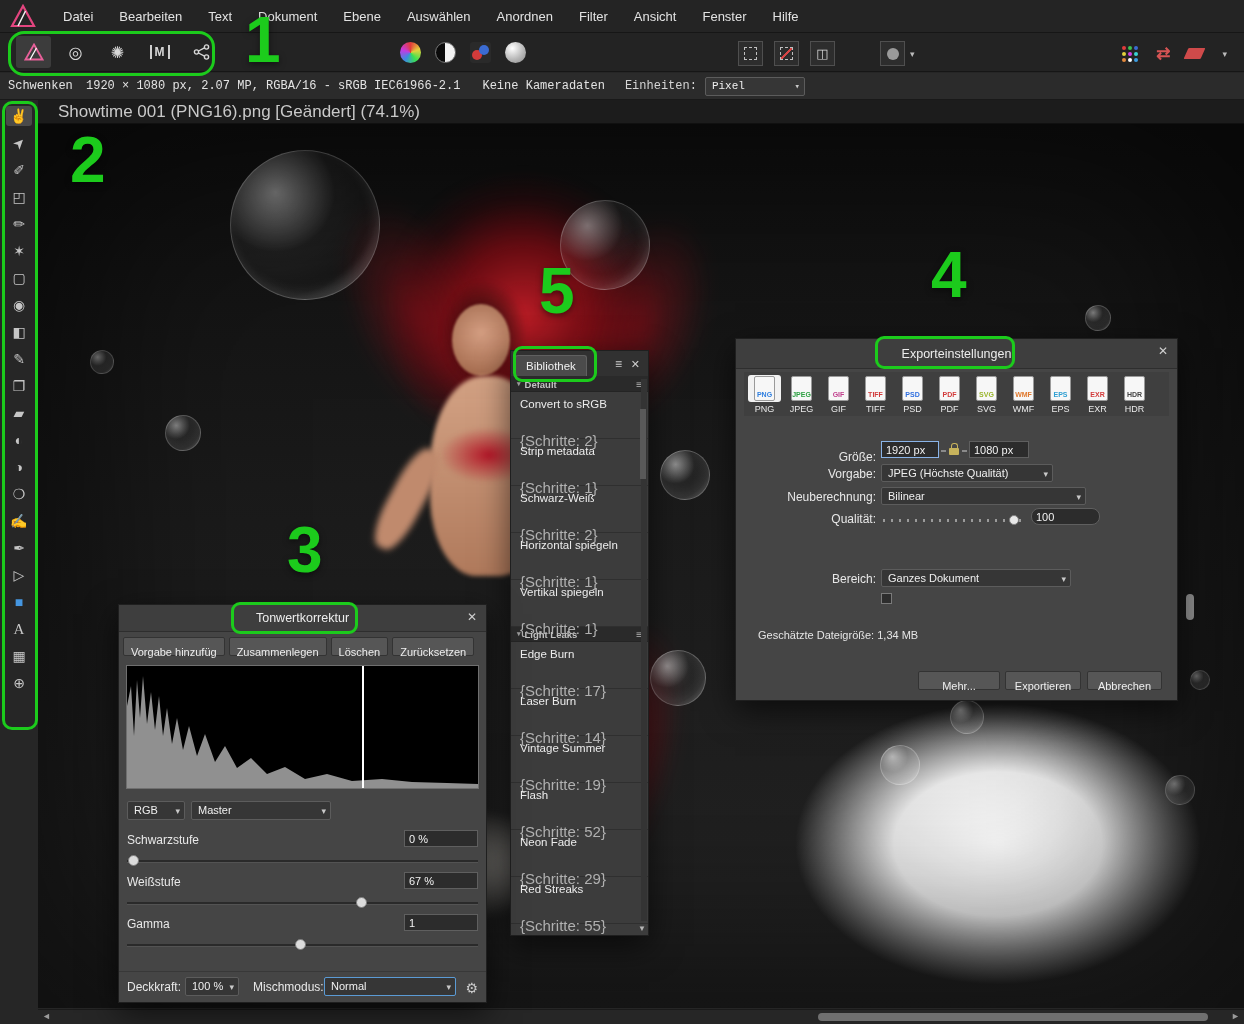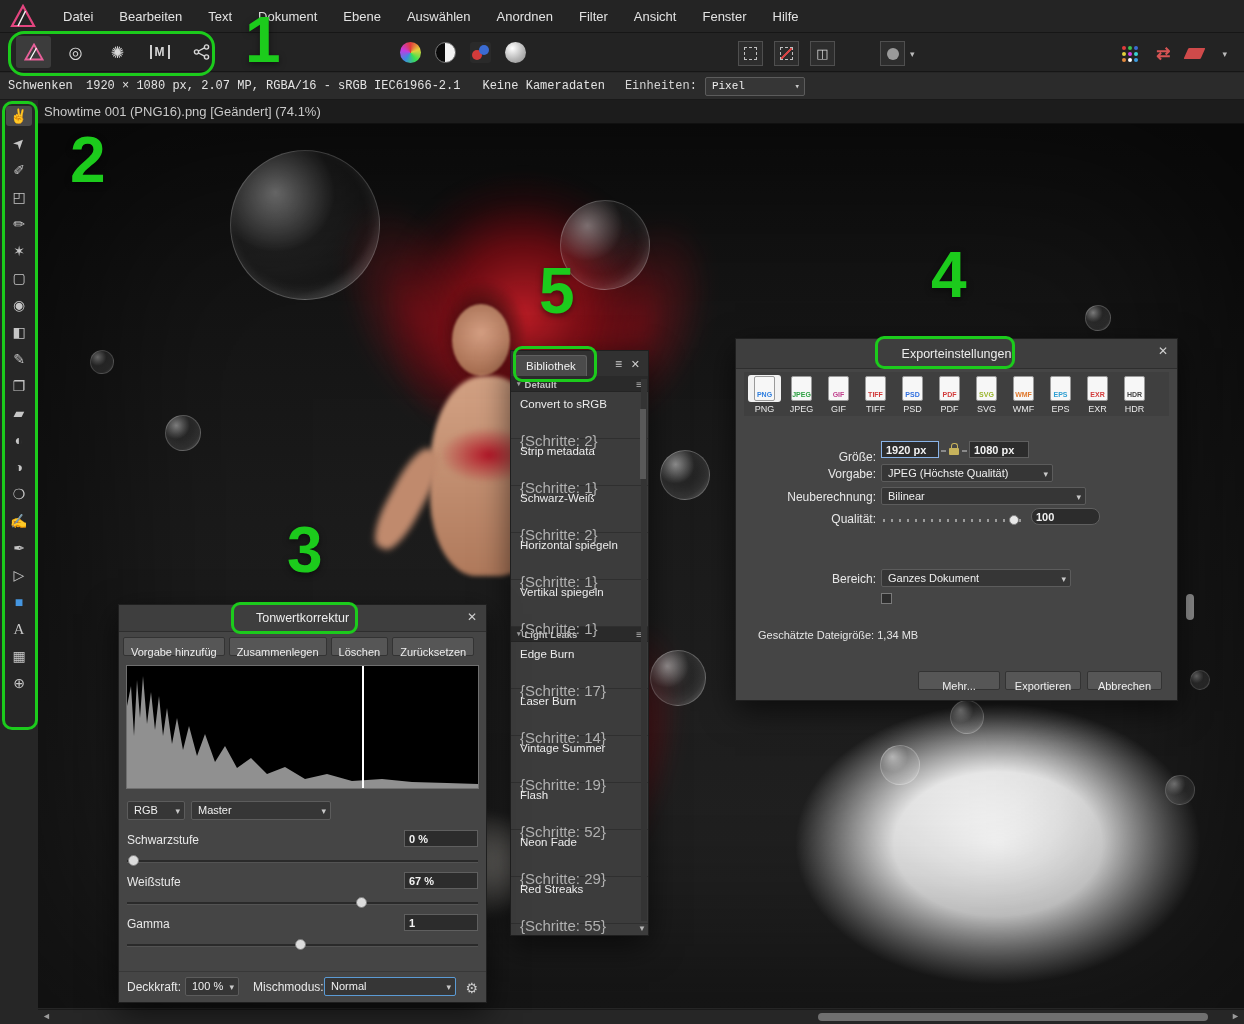--- a/index.html
+++ b/index.html
@@ -53,21 +53,21 @@
   .ctx-cam { margin-left:22px; }
   .ctx-units { margin-left:20px; color:#d5d5d5; }
   .dd { position:relative; background:#363636; border:1px solid #5c5c5c; border-radius:2px;
         height:19px; line-height:17px; padding:0 16px 0 6px; font-size:11px; color:#efefef; white-space:nowrap; overflow:hidden; }
   .dd:after { content:"▾"; position:absolute; right:4px; top:1px; font-size:9px; color:#c9c9c9; }
   .dd.focus { border-color:#5b9bd5; }
   .ctx-dd { margin-left:8px; width:100px; }
 
   
   .doctab { position:absolute; left:38px; top:100px; right:0; height:24px; background:#1c1c1c;
-            border-bottom:1px solid #101010; color:#c9c9c9; font-size:13px; line-height:24px; padding-left:6px; z-index:4; }
+            border-bottom:1px solid #101010; color:#c9c9c9; font-size:17px; line-height:24px; padding-left:20px; z-index:4; }
 
   
   .toolcol { position:absolute; left:0; top:100px; bottom:0; width:38px; background:#262626;
              display:flex; flex-direction:column; align-items:center; padding-top:6px; gap:7px; z-index:6; }
   .tool { width:26px; height:20px; display:flex; align-items:center; justify-content:center;
           color:#c6c6c6; font-size:14px; line-height:1; }
   .tool.selected { background:#4a4a4a; border-radius:3px; color:#ffffff; }
   .tool .g { display:inline-block; }
   .r315 .g { transform:rotate(-45deg); }
   .blue { color:#4596e0; }
@@ -92,21 +92,21 @@
 
   
   .panel { position:absolute; background:#454545; border:1px solid #1f1f1f;
            box-shadow:0 10px 30px rgba(0,0,0,.6); font-size:12px; }
   .ptitle { position:relative; height:27px; background:#3e3e3e; border-bottom:1px solid #2e2e2e;
             display:flex; align-items:center; justify-content:center; font-size:12.5px; color:#ededed; }
   .pclose { position:absolute; right:9px; top:6px; color:#d0d0d0; font-size:12px; line-height:1; cursor:default; }
   .pbtn { background:#565656; border:1px solid #333; color:#eeeeee; font-size:11px; height:19px;
           padding:8px 7px; border-radius:2px; font-family:inherit; }
   .tinput { background:#2c2c2c; border:1px solid #5f5f5f; color:#f2f2f2; font-size:11px;
-            padding:0 4px; font-family:inherit; height:17px;font-weight:bold; }
+            padding:0 4px; font-family:inherit; height:17px; }
   .gear { position:absolute; right:8px; bottom:6px; color:#c9c9c9; font-size:14px; }
 
   
   .levels { left:118px; top:604px; width:369px; height:399px; z-index:30; }
   .lv-btnrow { position:absolute; left:4px; top:32px; display:flex; gap:4px; }
   .lv-hist { position:absolute; left:7px; top:60px; width:353px; height:124px; background:#000;
              border:1px solid #6f6f6f; }
   .lv-dd-ch { position:absolute; left:8px; top:196px; width:58px; }
   .lv-dd-master { position:absolute; left:72px; top:196px; width:140px; }
   .lv-label { position:absolute; left:8px; font-size:12px; color:#e8e8e8; }

